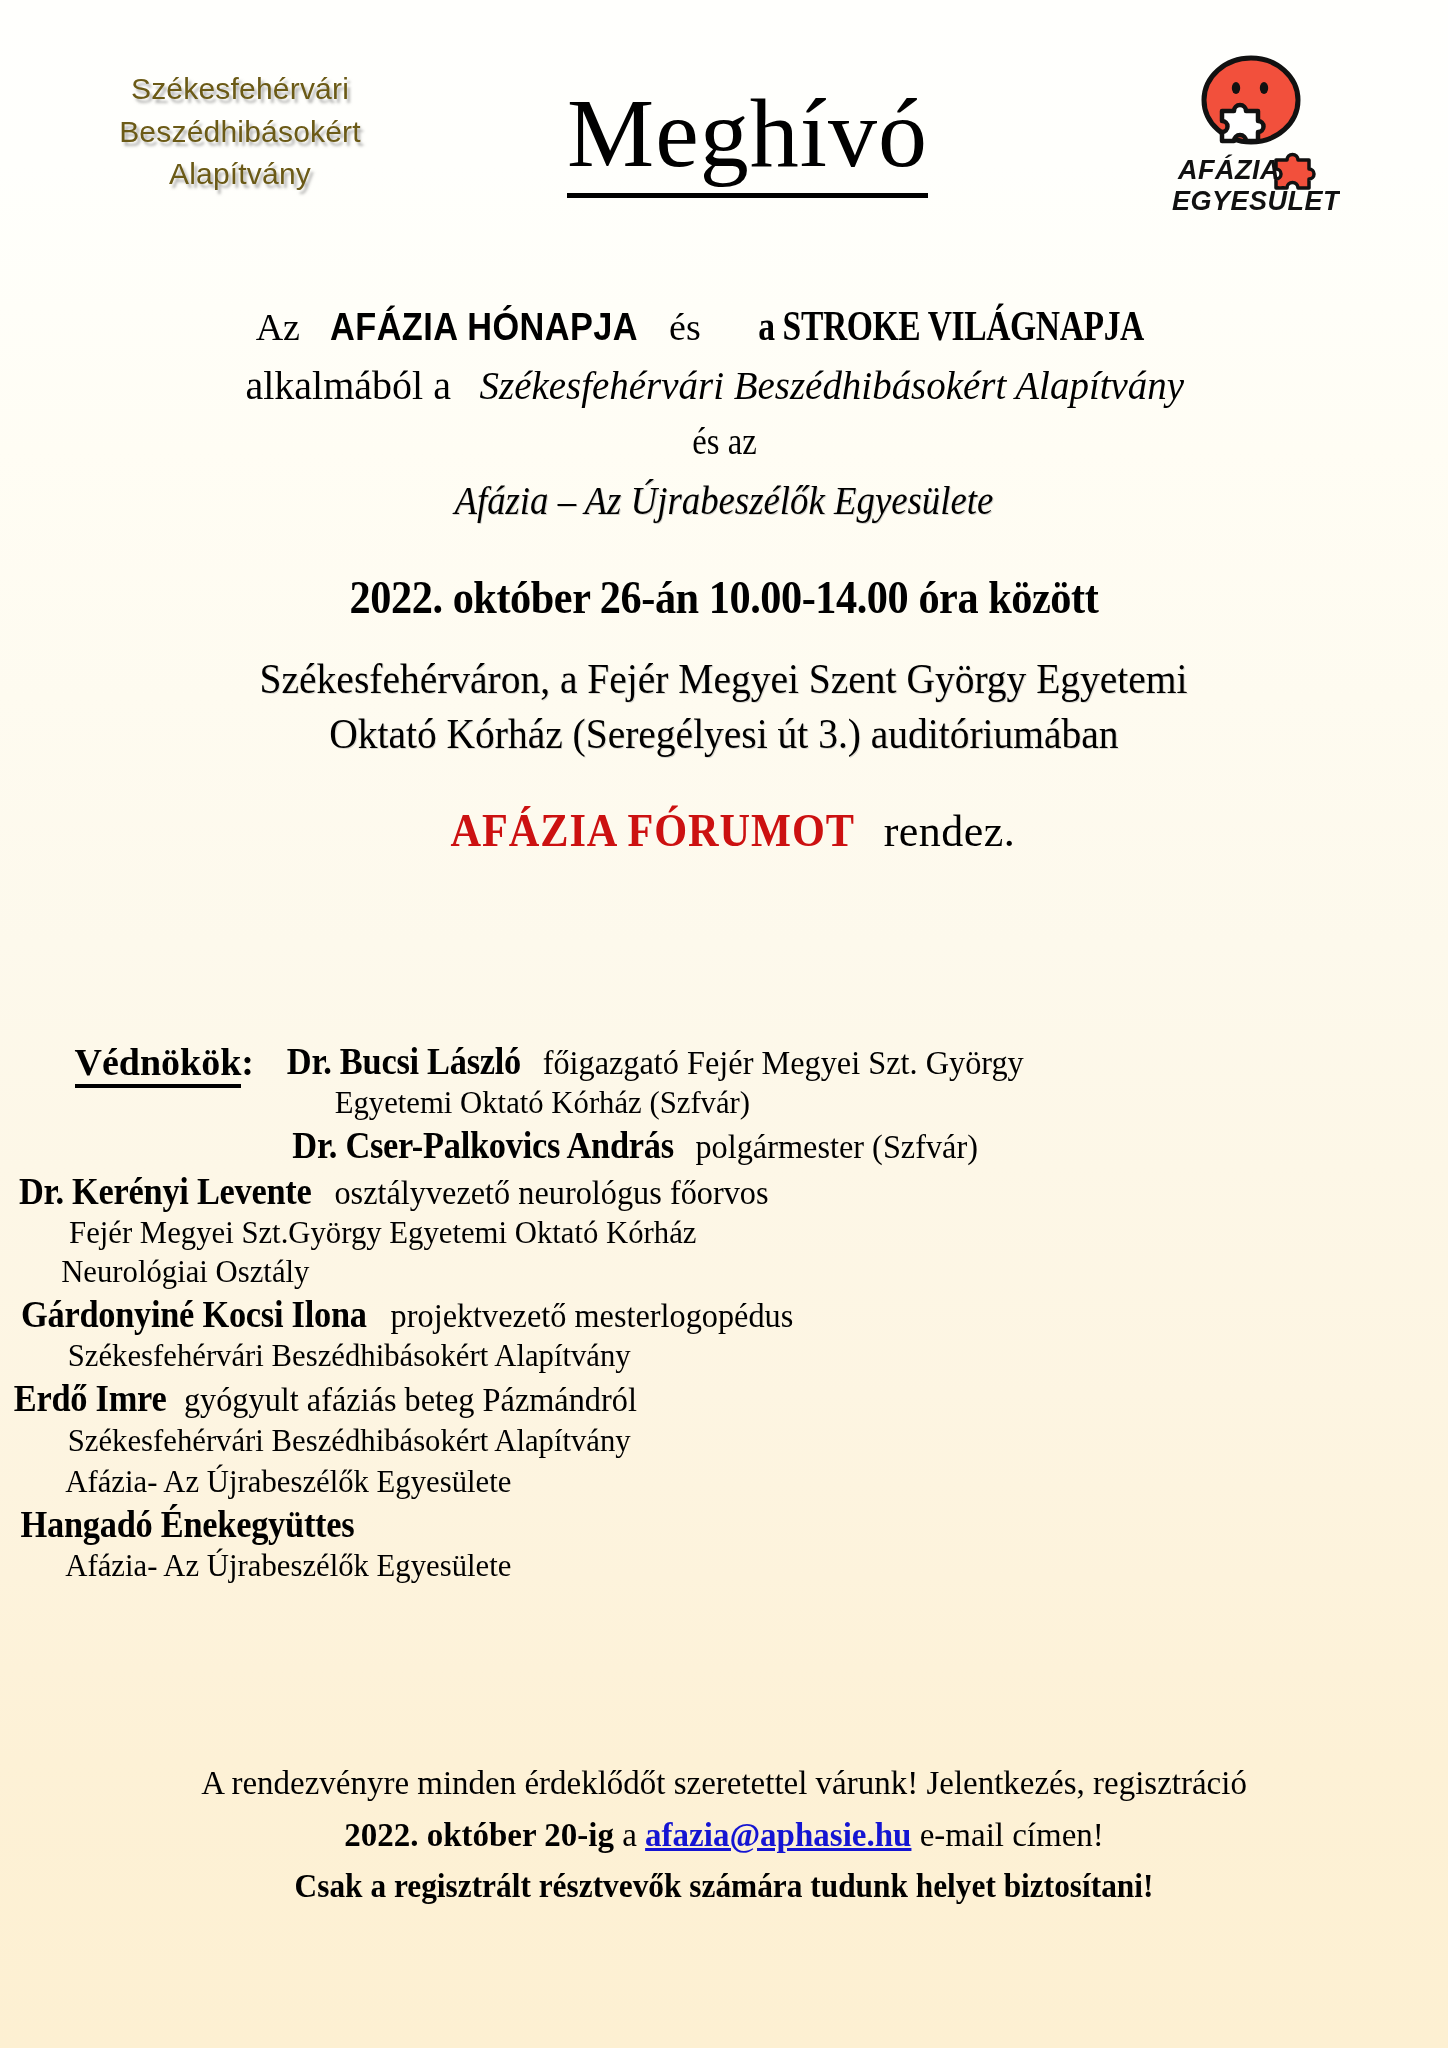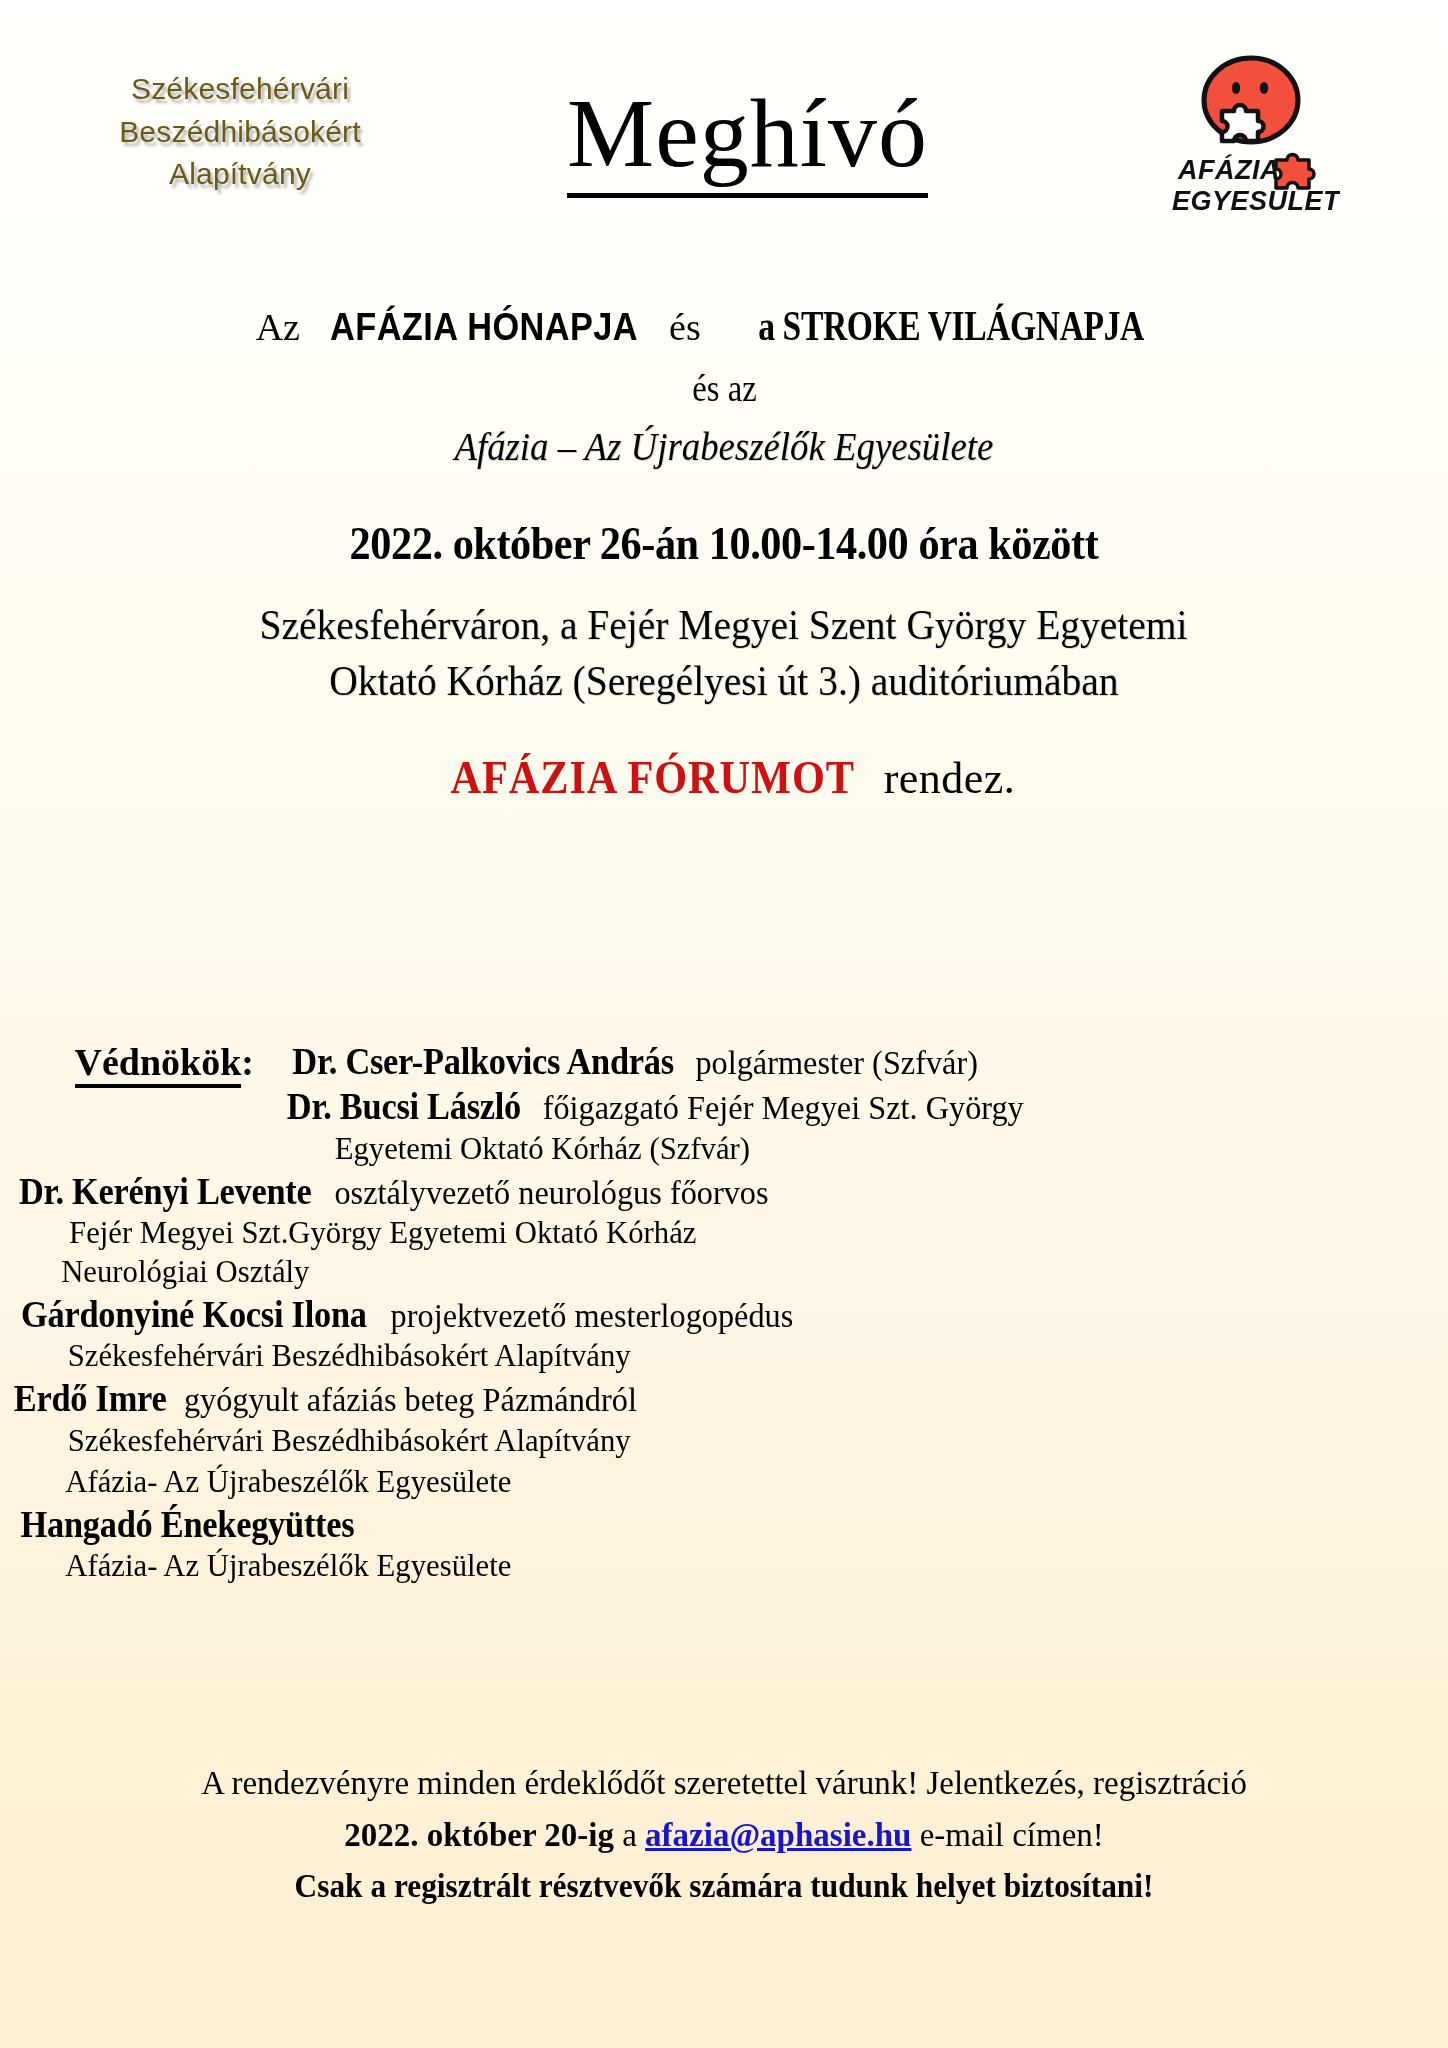--- a/index.html
+++ b/index.html
@@ -312,20 +312,24 @@
       </svg>
     </div>
   </div>
 
   <div class="body-block">
 
     <div class="line-occasion">
       <span class="lead">Az </span><span class="cond-bold">AFÁZIA HÓNAPJA</span><span class="lead"> és </span><span class="cond-bold-serif">a STROKE VILÁGNAPJA</span>
     </div>
 
+    <div class="line-org1">
+      <span class="plain">alkalmából a </span>
+      <span class="ital-cond">Székesfehérvári Beszédhibásokért Alapítvány</span>
+    </div>
 
     <div>
       <span class="line-esaz">és az</span>
     </div>
 
     <div>
       <span class="line-org2">Afázia – Az Újrabeszélők Egyesülete</span>
     </div>
 
     <div>
@@ -345,29 +349,29 @@
   <div class="people">
 
     <div class="people-row row-vednok">
       <div class="people-label-cell">
         <span class="people-label">Védnökök</span><span class="colon">:</span>
       </div>
       <div class="people-entries">
 
         <div class="entry">
           <div class="entry-main">
+            <span class="entry-name">Dr. Bucsi László</span><span class="entry-role"> főigazgató Fejér Megyei Szt. György</span>
+          </div>
+          <div class="entry-sub"><span>Egyetemi Oktató Kórház (Szfvár)</span></div>
+        </div>
+
+        <div class="entry">
+          <div class="entry-main">
             <span class="entry-name">Dr. Cser-Palkovics András</span><span class="entry-role"> polgármester (Szfvár)</span>
           </div>
-        </div>
-
-        <div class="entry">
-          <div class="entry-main">
-            <span class="entry-name">Dr. Bucsi László</span><span class="entry-role"> főigazgató Fejér Megyei Szt. György</span>
-          </div>
-          <div class="entry-sub"><span>Egyetemi Oktató Kórház (Szfvár)</span></div>
         </div>
 
       </div>
     </div>
 
     <div class="people-row row-eloado">
       <div class="people-entries">
 
         <div class="entry">
           <div class="entry-main">

